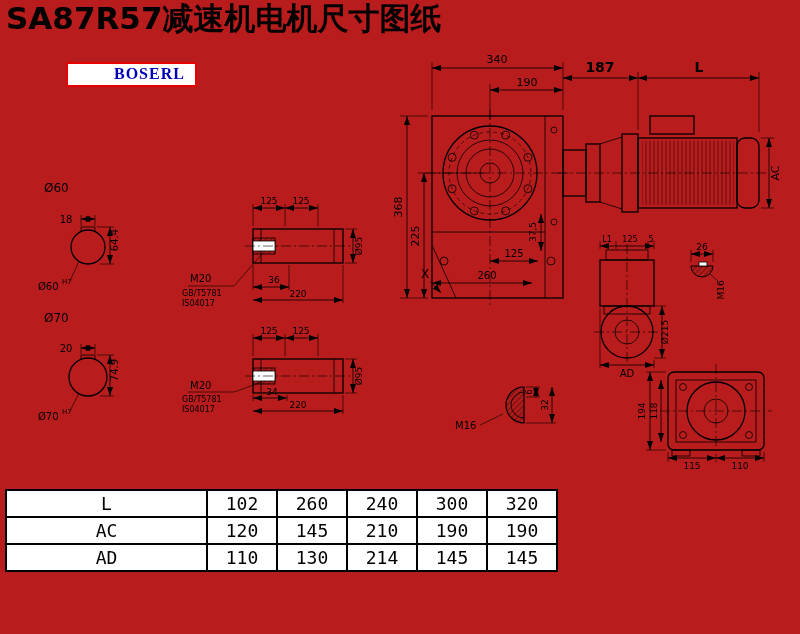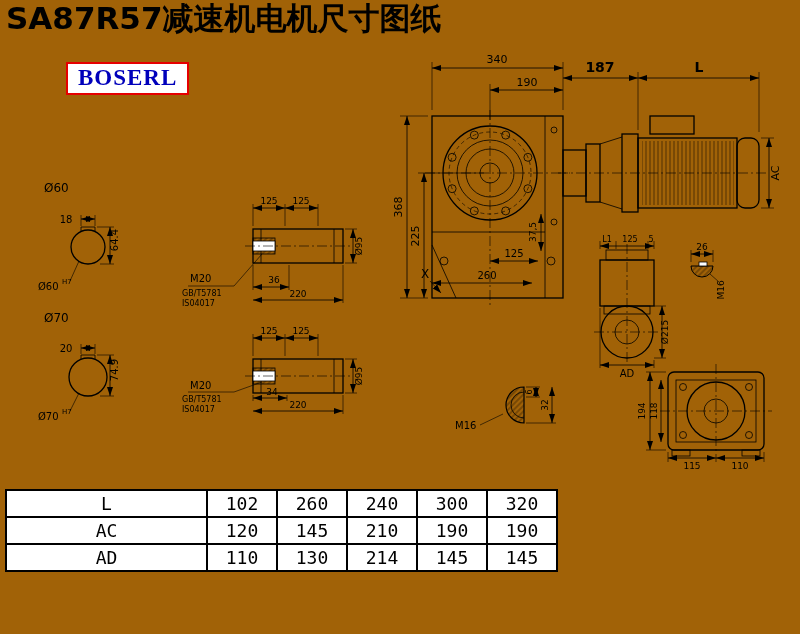--- a/index.html
+++ b/index.html
@@ -1,20 +1,20 @@
 <!DOCTYPE html>
 <html><head>
 <meta charset="utf-8">
 <style>
   * { margin:0; padding:0; box-sizing:border-box; }
   html,body { width:800px; height:634px; background:#fff; overflow:hidden; }
-  .page { position:relative; width:800px; height:634px; background:#a16207; font-family:"Liberation Sans",sans-serif; color:#000; }
+  .page { position:relative; width:800px; height:634px; background:#b91c1c; font-family:"Liberation Sans",sans-serif; color:#000; }
   .title { position:absolute; left:6px; top:-2px; font-size:31px; font-weight:bold; color:#000; font-family:"DejaVu Sans",sans-serif; white-space:nowrap; }
   .logo { position:absolute; left:66px; top:62px; border:2px solid #e60000; background:#fff; padding:1px 10px 2px 10px; }
-  .logo span { color:#0000bb; font-family:"Liberation Serif",serif; font-weight:bold; font-size:23px; letter-spacing:1px; }
+  .logo span { color:#0000bb; font-family:"Liberation Serif",serif; font-weight:bold; font-size:16px; letter-spacing:1px;margin-left:36px; }
 
   svg.draw { position:absolute; left:0; top:0; }
   .draw .ol  { fill:none; stroke:#000; stroke-width:1.3; }
   .draw .ol2 { fill:none; stroke:#000; stroke-width:0.8; }
   .draw .dim { fill:none; stroke:#000; stroke-width:0.8; }
   .draw .ext { fill:none; stroke:#000; stroke-width:0.6; }
   .draw .cl  { fill:none; stroke:#000; stroke-width:0.6; stroke-dasharray:10 3 2 3; }
   .draw .bc  { fill:none; stroke:#000; stroke-width:0.6; stroke-dasharray:4 3; }
   .draw text { font-family:"DejaVu Sans",sans-serif; font-size:11px; fill:#000; }
   .draw text.t8  { font-size:8px; }

